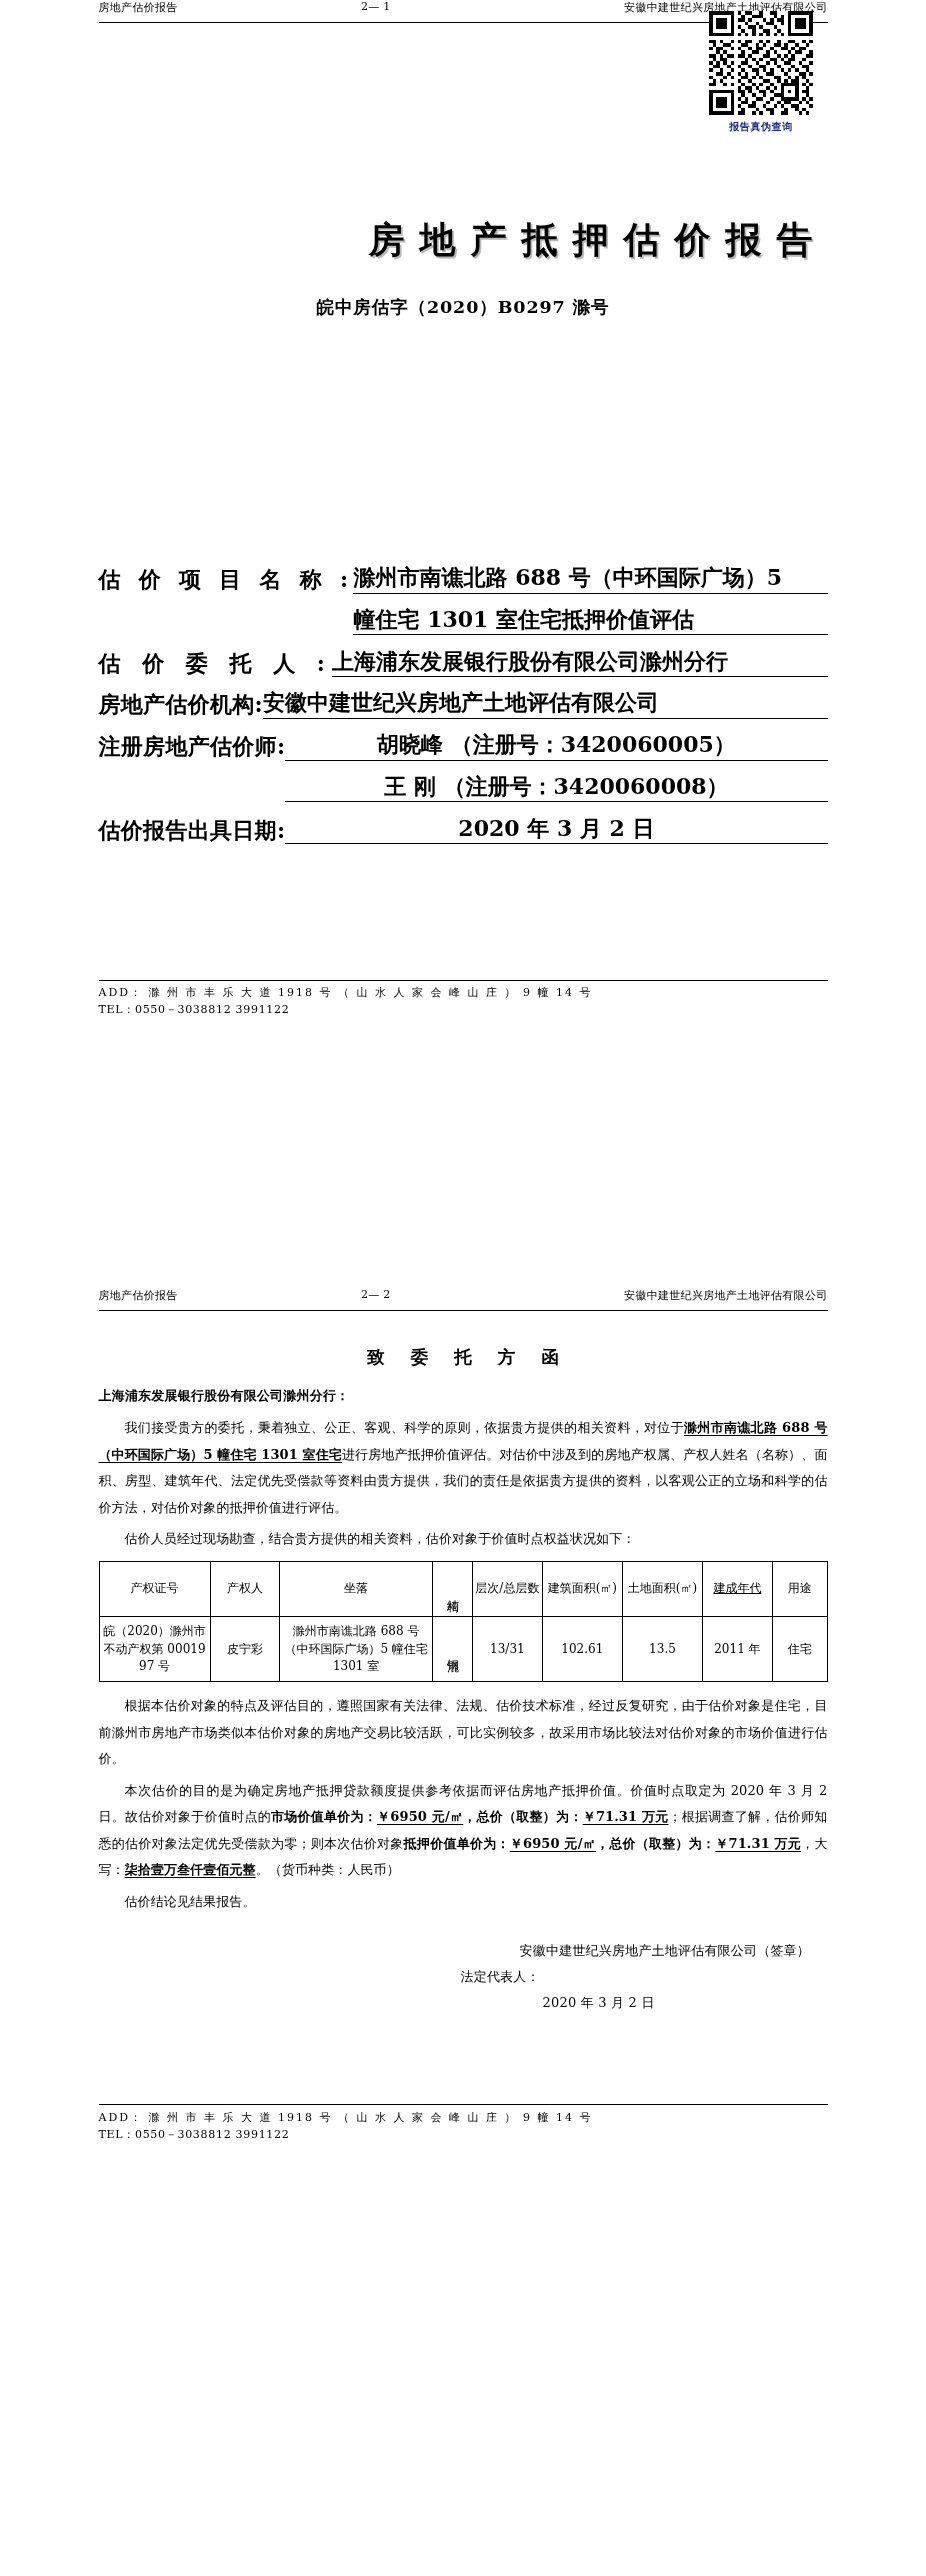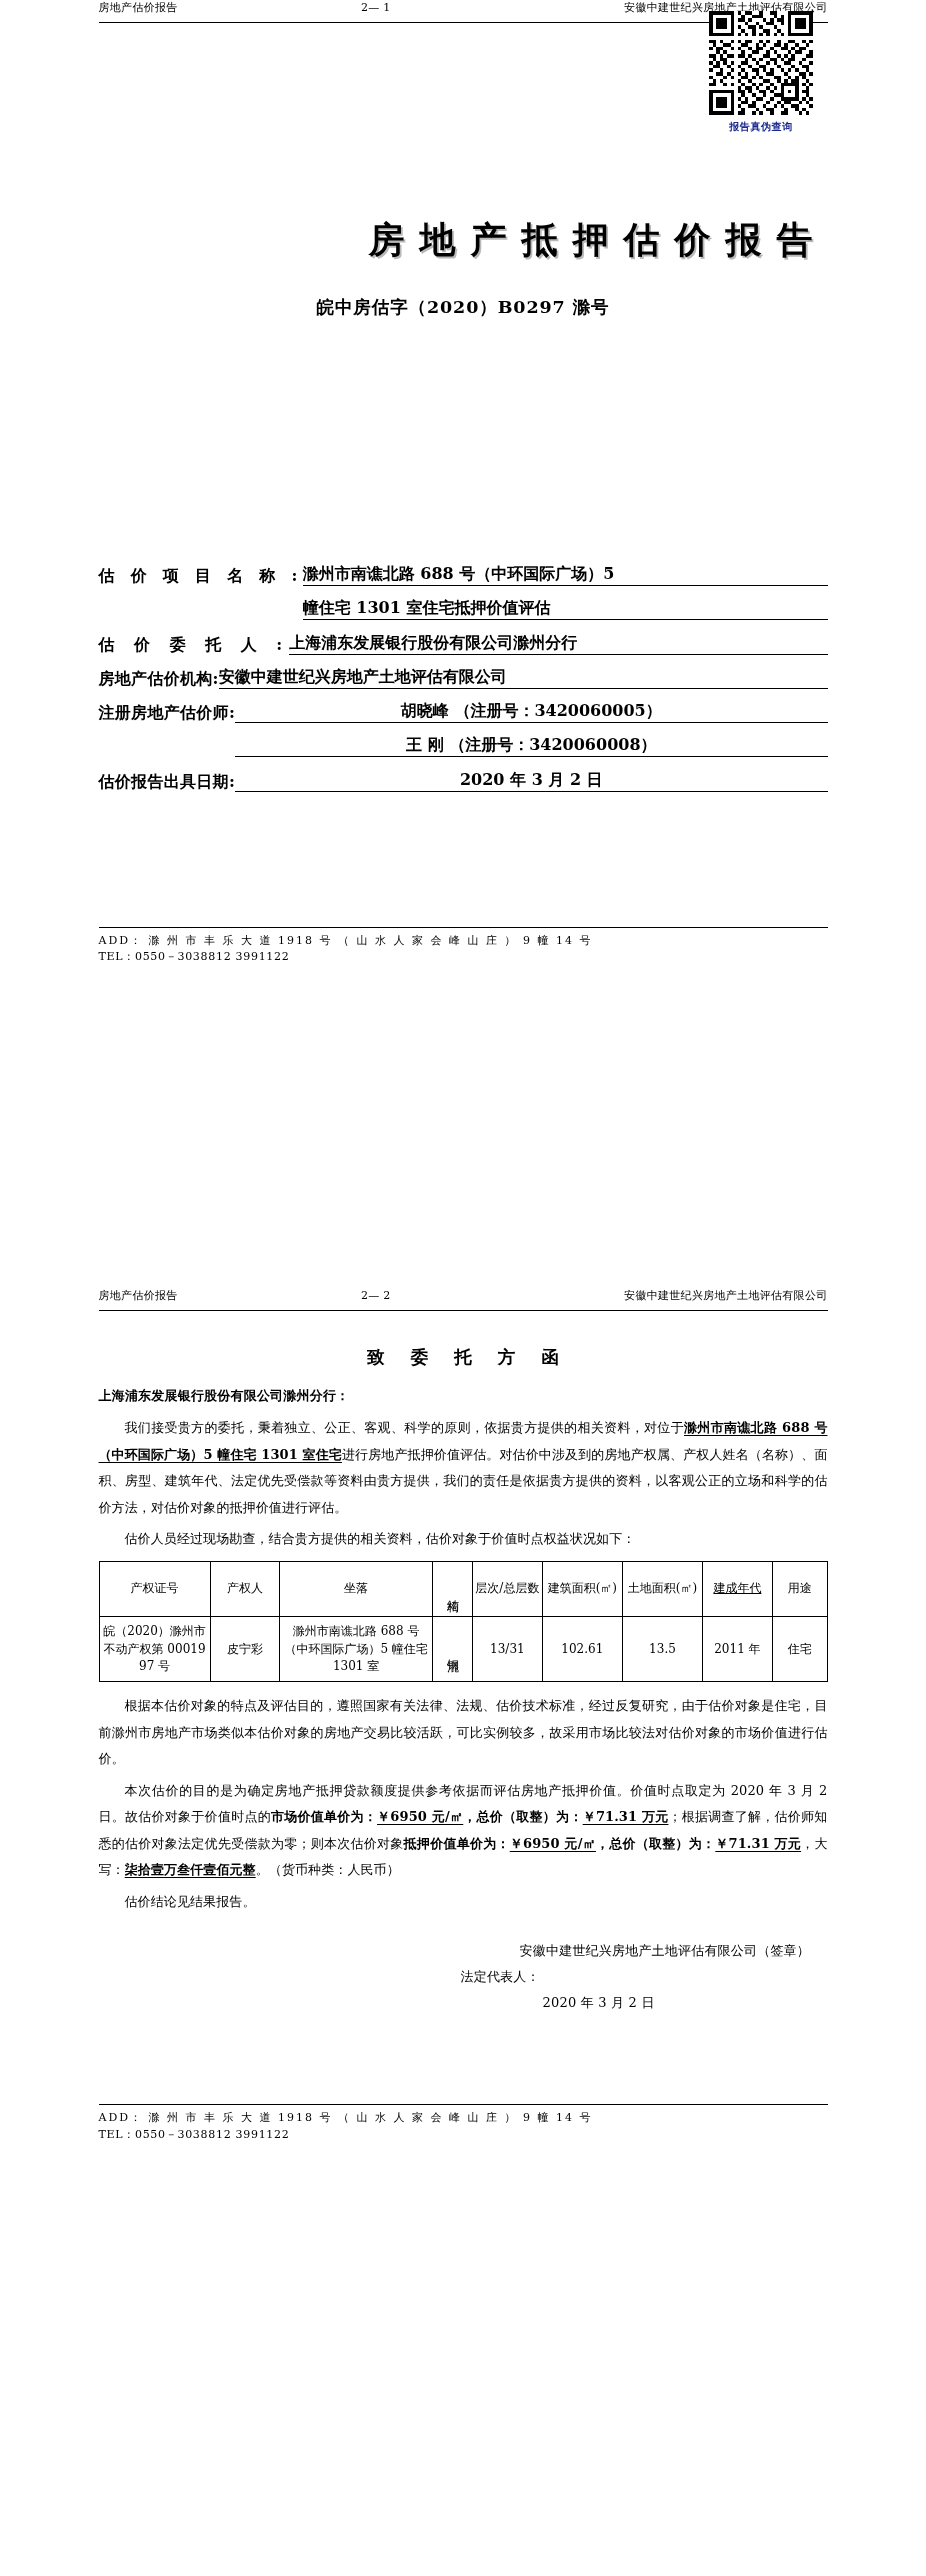--- a/index.html
+++ b/index.html
@@ -20,21 +20,21 @@
   }
   .page-inner {
     margin: 0 auto;
     width: 729px;
     position: relative;
   }
 
   
   .run-head {
     display: flex;
-    align-items: center;
+    align-items: flex-start;
     font-size: 11px;
     letter-spacing: 0.3px;
     padding-bottom: 7px;
   }
   .run-head .rh-left  { width: 36%; }
   .run-head .rh-mid   { width: 26%; text-align: left; font-family: "DejaVu Serif", serif; }
   .run-head .rh-right { width: 38%; text-align: right; }
   .rule-thick {
     border-top: 1.8px solid #000;
     width: 100%;
@@ -95,21 +95,21 @@
     letter-spacing: 0.9px;
   }
 
   
   .fields {
     margin-top: 245px;
   }
   .field-row {
     display: flex;
     align-items: flex-end;
-    font-size: 16px;
+    font-size: 22px;
     font-weight: bold;
     margin-bottom: 12.3px;
     line-height: 1.25;
   }
   .field-label {
     flex: 0 0 auto;
     white-space: nowrap;
   }
   .lbl-sp1 { letter-spacing: 5.3px; }
   .lbl-sp2 { letter-spacing: 7px; }

